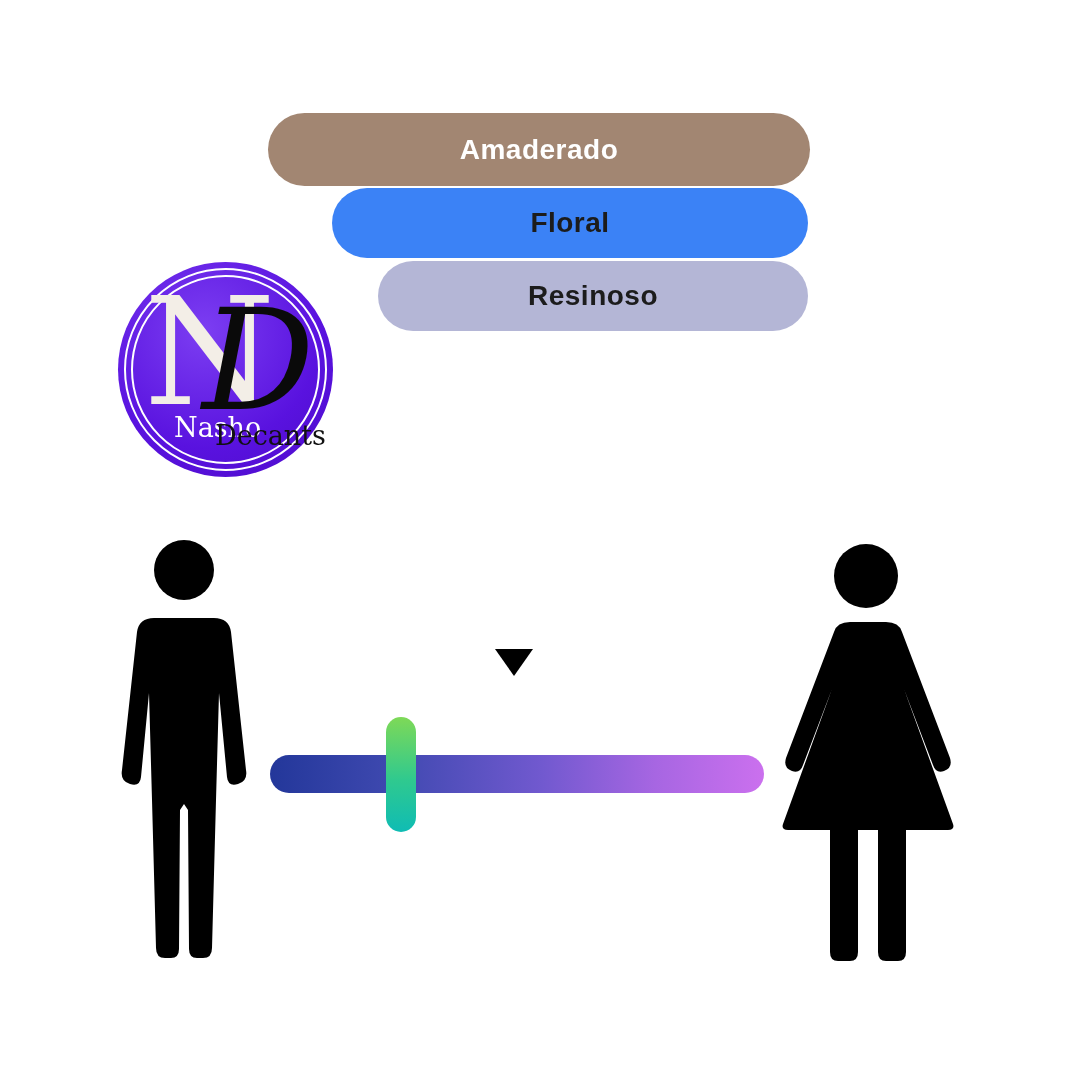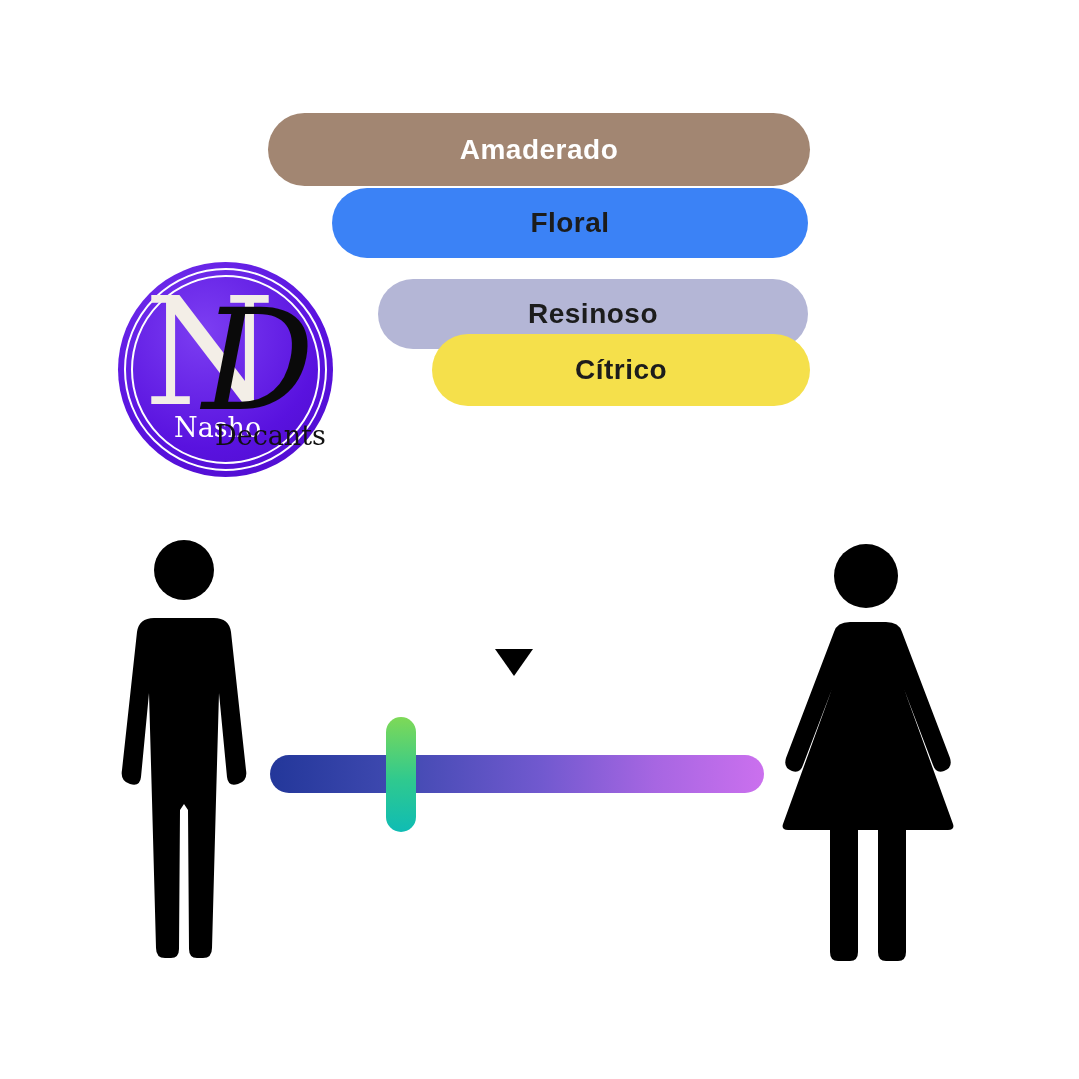--- a/index.html
+++ b/index.html
@@ -41,25 +41,22 @@
 <body>
 
 <div class="canvas">
 
   <div id="pill-1" class="pill" style="background: rgb(162, 134, 114); color: rgb(255, 255, 255);">
     <span>Amaderado</span>
   </div>
   <div id="pill-2" class="pill" style="background: #3b82f6; color: rgb(28, 28, 28);">
     <span>Floral</span>
   </div>
-  <div id="pill-3" class="pill" style="background: rgb(180, 182, 214); color: rgb(28, 28, 28); margin-top: 18px;">
+  <div id="pill-3" class="pill" style="background: rgb(180, 182, 214); color: rgb(28, 28, 28);">
     <span>Resinoso</span>
-  </div>
-  <div id="pill-4" class="pill" style="background: rgb(245, 224, 75); color: rgb(28, 28, 28);">
-    <span>Cítrico</span>
   </div>
 
   <div class="logo" style="background: radial-gradient(circle at 40% 32%, rgb(124, 62, 242) 0%, rgb(89, 18, 223) 60%, rgb(75, 10, 198) 100%);">
     <div class="ring ring-outer"></div>
     <div class="ring ring-inner"></div>
     <span class="logo-n">N</span>
     <span class="logo-d">D</span>
     <span class="logo-name">Nasho</span>
     <span class="logo-script">Decants</span>
   </div>

